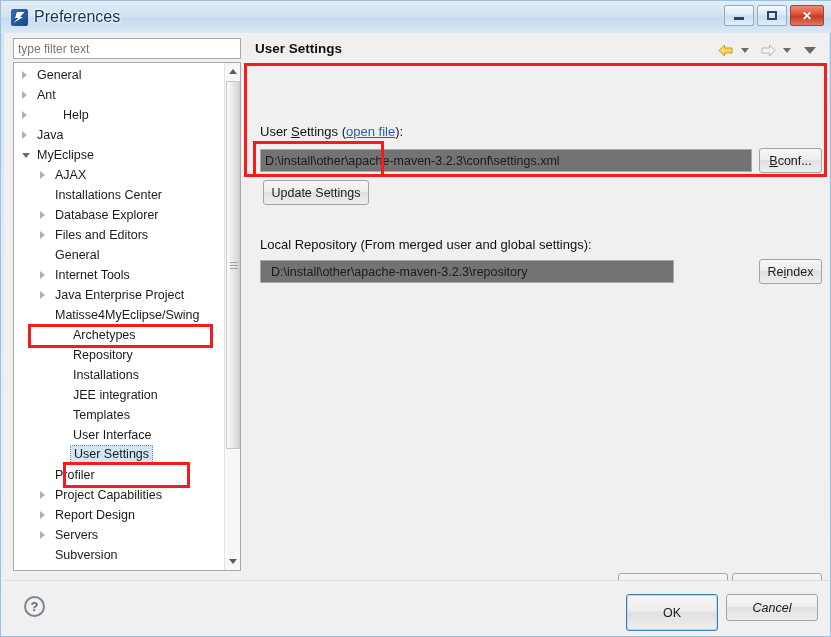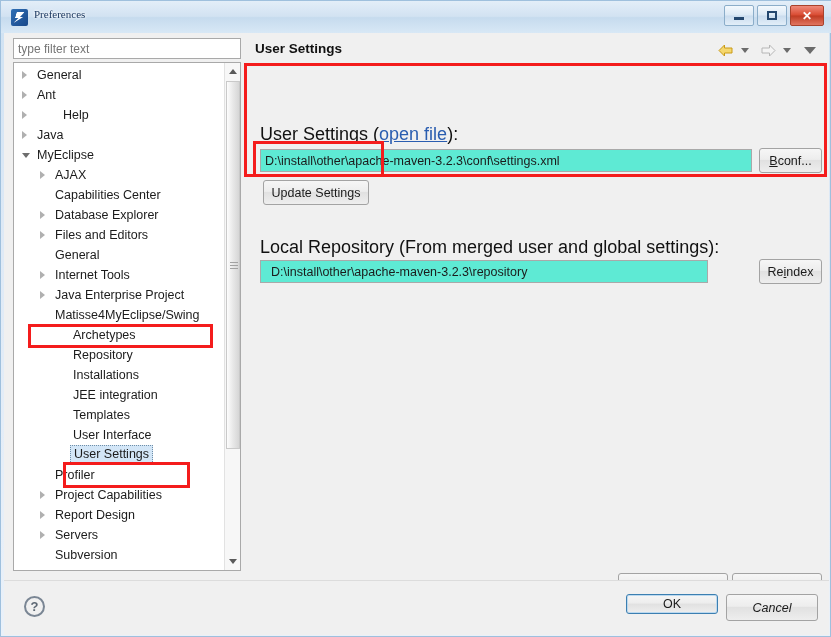--- a/index.html
+++ b/index.html
@@ -31,24 +31,23 @@
   #title-icon:after {
     content: "";
     position: absolute; left: 4px; top: 3px;
     width: 8px; height: 11px;
     background: #ffffff;
     transform: skewX(-16deg);
     clip-path: polygon(0 0, 100% 0, 60% 45%, 100% 45%, 0 100%, 45% 55%, 0 55%);
   }
   #title-text {
     position: absolute; left: 33px; top: 7px;
-    font-size: 11px; color: #16335c;
+    font-size: 16px; color: #16335c;
     text-shadow: 0 0 3px #ffffff, 0 0 3px #ffffff;
     white-space: nowrap;
-    font-family: Liberation Serif, serif;
   }
   .winbtn {
     position: absolute; top: 4px; height: 21px;
     border: 1px solid #8badc9;
     border-radius: 2px;
     cursor: default;
   }
   #btn-min { left: 723px; width: 30px;
     background: linear-gradient(to bottom,#f4f9fd,#dce9f5 48%,#cadcee 52%,#e2eef8); }
   #btn-max { left: 756px; width: 30px;
@@ -133,22 +132,22 @@
   #page-title { position:absolute; left:7px; top:4px; font-size:13.5px; font-weight:bold; color:#111; }
   #navbar { position:absolute; right:4px; top:3px; height:20px; display:flex; align-items:center; gap:1px;}
   .navicon { width:20px; height:20px; position:relative; cursor:default; }
   .caret { width:0;height:0;border-left:4px solid transparent;border-right:4px solid transparent;
            border-top:5px solid #6b6b6b; position:absolute; left:3px; top:8px;}
   .caret.big { border-left-width:6px;border-right-width:6px;border-top-width:7px; left:3px; top:7px;}
   .arrow-back, .arrow-fwd { position:absolute; left:1px; top:4px; width:16px; height:13px; }
 
   #content { position:absolute; left:0; top:28px; width:577px; height:506px; background:#f0f0f0; }
 
-  .lbl-txt { position:absolute; font-size:18px; color:#111; white-space:nowrap;}
-  .field { position:absolute; height:23px; background:#5eead4;
+  .lbl-txt { position:absolute; font-size:13px; color:#111; white-space:nowrap;}
+  .field { position:absolute; height:23px; background:#737373;
            border:1px solid #a9a9a9; font-size:12.5px; color:#1b1b1b;
            padding:0 4px; font-family:"Liberation Sans", sans-serif; outline:none;}
   .btn { position:absolute; height:25px;
          background: linear-gradient(to bottom,#f6f6f6 0%,#ededed 45%,#e1e1e1 50%,#eeeeee 100%);
          border:1px solid #a3a3a3; border-radius:3px;
          font-family:"Liberation Sans", sans-serif; font-size:12.5px; color:#1b1b1b;
          cursor:default; display:flex; align-items:center; justify-content:center;}
   .btn.focus-ring { border-color:#3c7fb1; box-shadow: inset 0 0 0 1px #bcd9ef; }
   .link { color:#2a5db0; text-decoration:underline; }
   .mn { text-decoration: underline; }
@@ -156,21 +155,21 @@
   
   .redbox { position:absolute; border:3px solid #f41c1c; pointer-events:none; }
 
   
   #footer { position:absolute; left:3px; top:579px; width:825px; height:55px; background:#f0f0f0; }
   #footer-sep { position:absolute; left:0; top:0; width:825px; height:1px; background:#dcdcdc;}
   #help-icon { position:absolute; left:20px; top:16px; width:21px; height:21px;
                border:2px solid #7a8694; border-radius:50%;
                display:flex; align-items:center; justify-content:center;
                font-size:13px; color:#5c6773; font-weight:bold; }
-  #ok-btn { position:absolute; left:622px; top:14px; width:92px; height:20px; }
+  #ok-btn { position:absolute; left:622px; top:14px; width:92px; height:37px; }
   #cancel-btn { position:absolute; left:722px; top:14px; width:92px; height:27px;font-style:italic; }
 </style>
 </head>
 <body>
 
 <div id="window">
 
   <div id="titlebar">
     <div id="title-icon"></div>
     <div id="title-text">Preferences</div>
@@ -214,21 +213,21 @@
           </div>
           <div class="tn">
             <i class="arrow expanded" style="left: 8px;"></i>
             <span class="lbl" style="left: 23px;">MyEclipse</span>
           </div>
           <div class="tn">
             <i class="arrow collapsed" style="left: 26px;"></i>
             <span class="lbl" style="left: 41px;">AJAX</span>
           </div>
           <div class="tn">
-            <span class="lbl" style="left: 41px;">Capabilities Center</span>
+            <span class="lbl" style="left: 41px;">Installations Center</span>
           </div>
           <div class="tn">
             <i class="arrow collapsed" style="left: 26px;"></i>
             <span class="lbl" style="left: 41px;">Database Explorer</span>
           </div>
           <div class="tn">
             <i class="arrow collapsed" style="left: 26px;"></i>
             <span class="lbl" style="left: 41px;">Files and Editors</span>
           </div>
           <div class="tn">
@@ -343,21 +342,21 @@
           <span class="mn">B</span>
             <span>conf...</span>
         </div>
 
         <div class="btn" style="left:15px; top:115px; width:106px;">
           <span>Update Settings</span>
         </div>
 
         <div class="lbl-txt" style="left:12px; top:172px;">Local Repository (From merged user and global settings):</div>
 
-        <input class="field" style="left: 12px; top: 195px; width: 448px; padding-left: 10px;" value="D:\install\other\apache-maven-3.2.3\repository">
+        <input class="field" style="left: 12px; top: 195px; width: 414px; padding-left: 10px;" value="D:\install\other\apache-maven-3.2.3\repository">
 
         <div class="btn" style="left:511px; top:194px; width:63px;">
           <span>Re</span>
             <span class="mn">i</span>
             <span>ndex</span>
         </div>
 
         <div class="btn" style="left:370px; top:508px; width:110px;">
           <span>Restore </span>
             <span class="mn">D</span>

